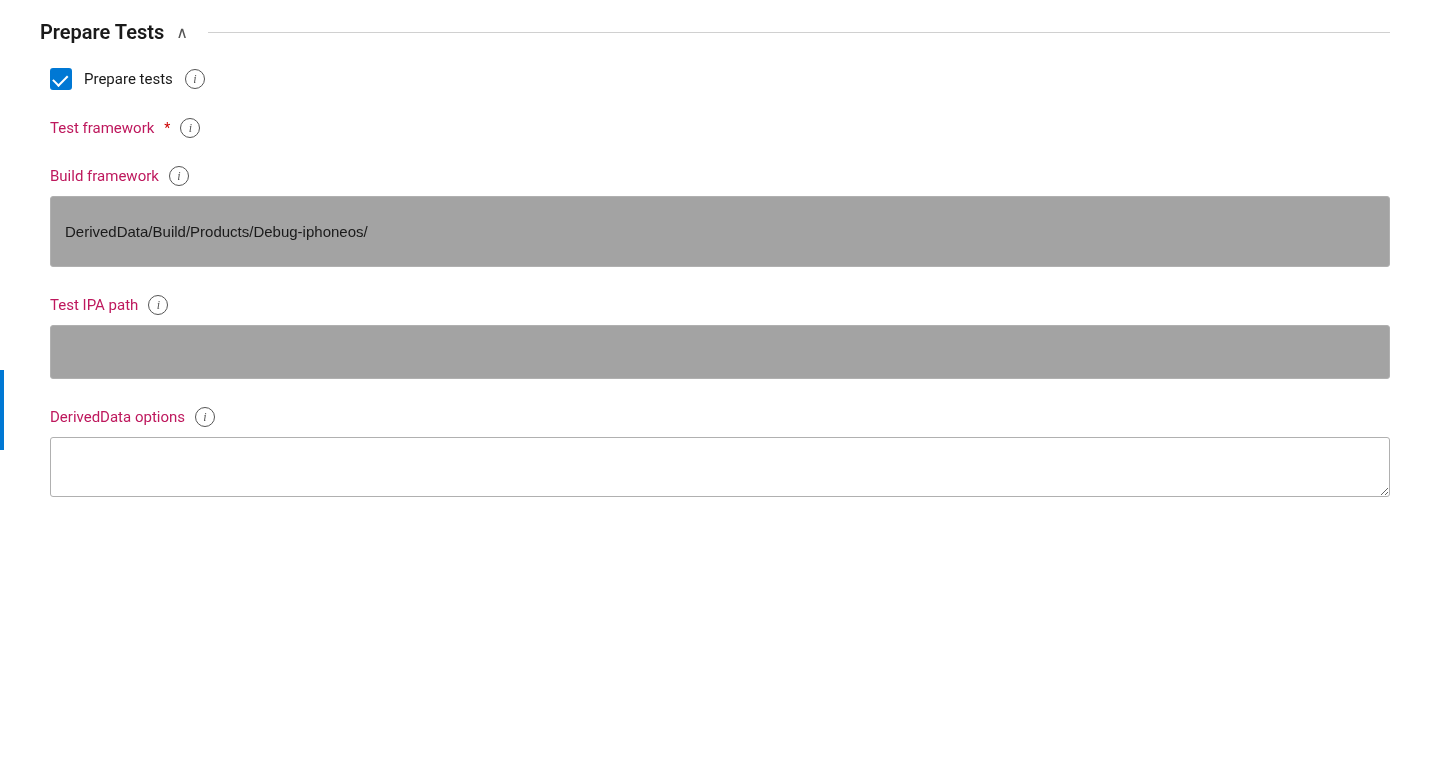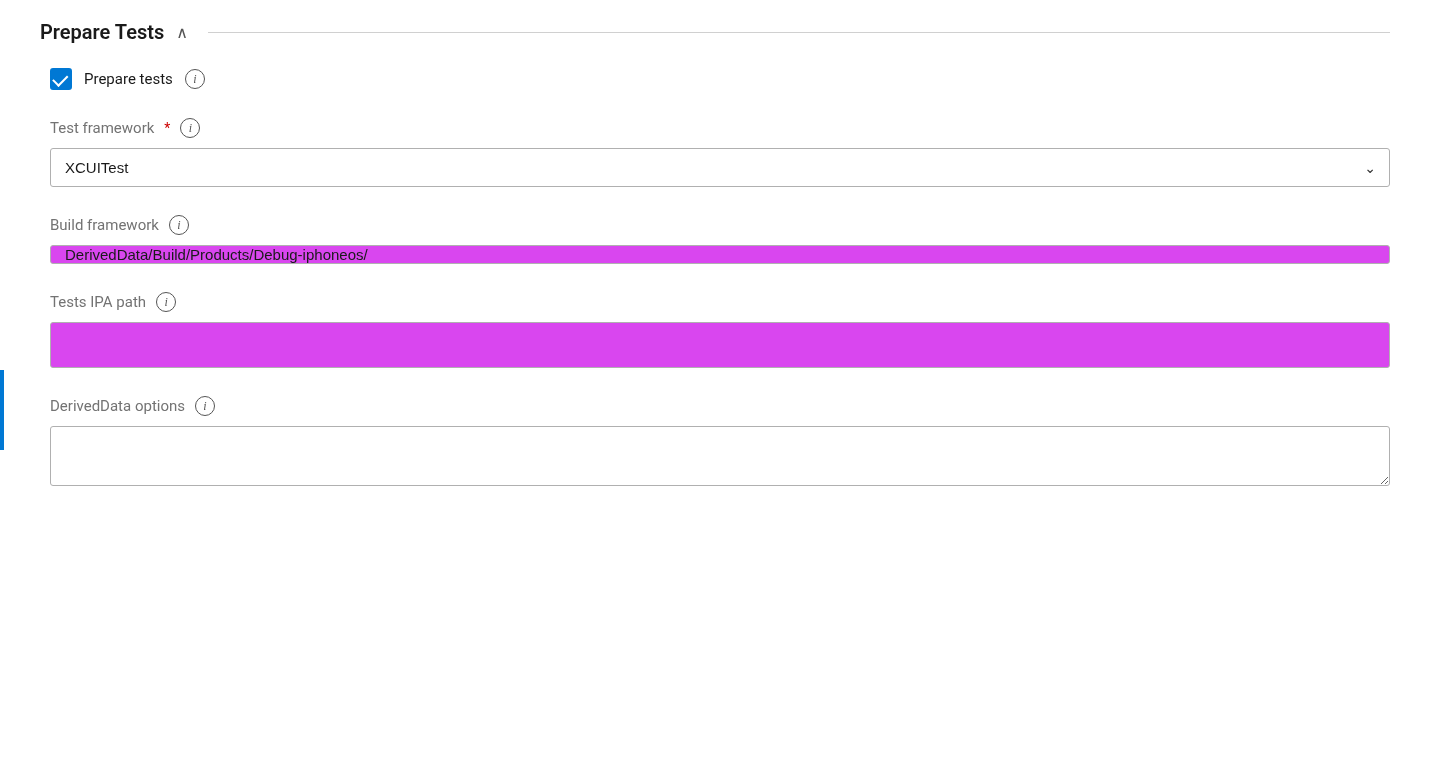--- a/index.html
+++ b/index.html
@@ -119,21 +119,21 @@
 
     .field-label-row {
       display: flex;
       align-items: center;
       gap: 10px;
       margin-bottom: 10px;
     }
 
     .field-label {
       font-size: 15px;
-      color: #737373;
+      color: #be185d;
       font-weight: 400;
     }
 
     .required-star {
       color: #cc0000;
       font-size: 14px;
     }
 
     .select-wrapper {
       position: relative;
@@ -158,26 +158,26 @@
       right: 14px;
       top: 50%;
       transform: translateY(-50%);
       pointer-events: none;
       font-size: 14px;
       color: #333;
     }
 
     .text-input {
       width: 100%;
-      padding: 0 14px;
+      padding: 26px 14px;
       border: 1px solid #b0b0b0;
       border-radius: 3px;
       font-size: 15px;
       color: #1a1a1a;
-      background: #d946ef;
+      background: #a3a3a3;
       outline: none;
     }
 
     .text-input-empty {
       height: 46px;
     }
 
     .additional-options-input {
       width: 100%;
       height: 60px;
@@ -209,43 +209,35 @@
       <span class="checkbox-label">Prepare tests</span>
       <span class="info-icon">i</span>
     </div>
 
     <div class="field-group">
       <div class="field-label-row">
         <span class="field-label">Test framework</span>
         <span class="required-star">*</span>
         <span class="info-icon">i</span>
       </div>
-      <div class="select-wrapper">
-        <select class="select-field">
-          <option value="XCUITest">XCUITest</option>
-          <option value="XCTest">XCTest</option>
-          <option value="Appium">Appium</option>
-        </select>
-        <span class="select-chevron">⌄</span>
-      </div>
     </div>
 
     <div class="blue-accent-bar"></div>
 
     <div class="field-group">
       <div class="field-label-row">
         <span class="field-label">Build framework</span>
         <span class="info-icon">i</span>
       </div>
       <input type="text" class="text-input" value="DerivedData/Build/Products/Debug-iphoneos/" style="">
     </div>
 
     <div class="field-group">
       <div class="field-label-row">
-        <span class="field-label">Tests IPA path</span>
+        <span class="field-label">Test IPA path</span>
         <span class="info-icon">i</span>
       </div>
       <input type="text" class="text-input text-input-empty" style="">
     </div>
 
     <div class="field-group">
       <div class="field-label-row">
         <span class="field-label">DerivedData options</span>
         <span class="info-icon">i</span>
       </div>

